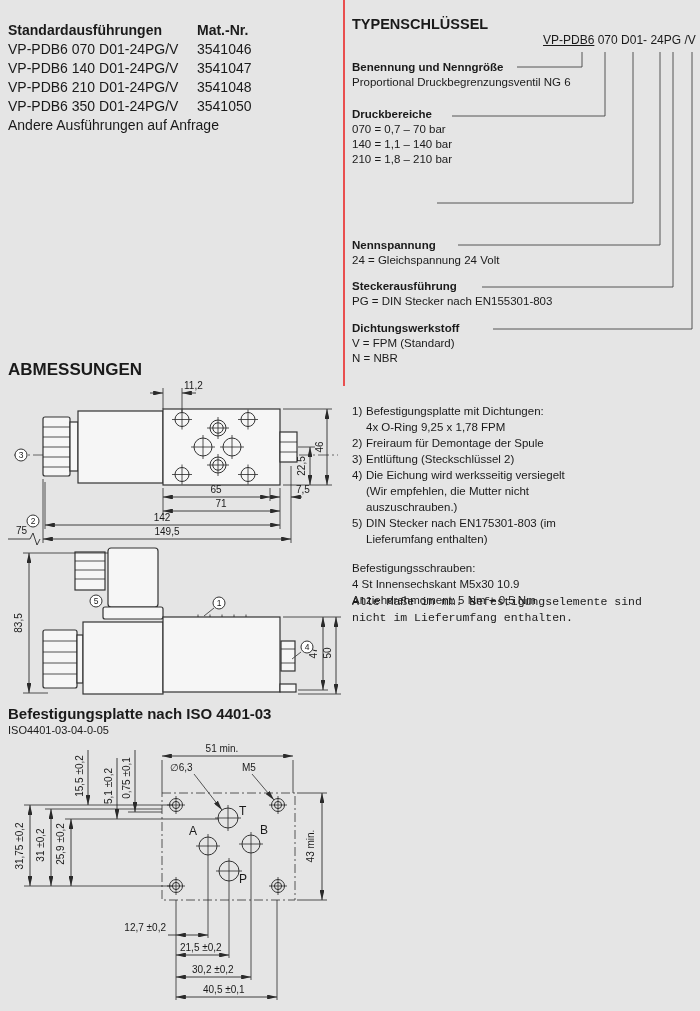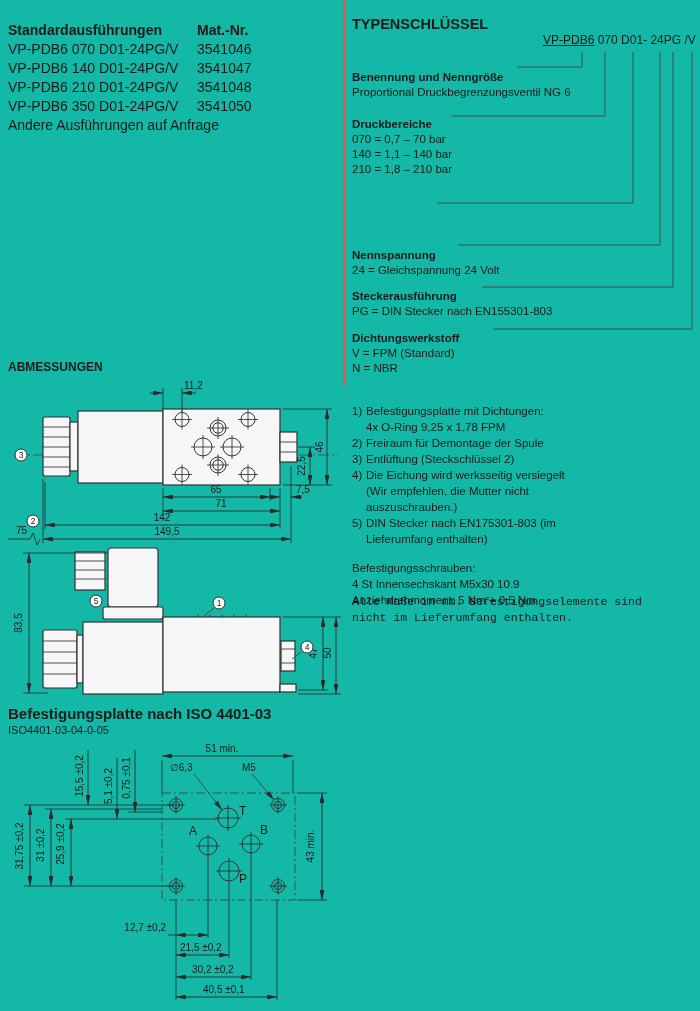--- a/index.html
+++ b/index.html
@@ -1,32 +1,32 @@
 <!DOCTYPE html>
 <html><head>
 <meta charset="utf-8">
 <style>
   html,body{margin:0;padding:0;background:#fff;}
-  .page{position:relative;width:700px;height:1011px;background:#14b8a6;overflow:hidden;
+  .page{position:relative;width:700px;height:1011px;background:#e5e5e5;overflow:hidden;
         font-family:"Liberation Sans","DejaVu Sans",sans-serif;color:#1a1a1a;}
   .abs{position:absolute;}
   .b{font-weight:bold;}
   .red-line{position:absolute;left:343px;top:0;width:2px;height:386px;background:#e94f4f;}
   
   .std{left:8px;top:21px;width:300px;font-size:14px;line-height:19px;}
   .std .row{display:flex;}
   .std .c1{width:189px;}
   
   .ts-title{left:352px;top:16px;font-size:14.5px;text-align:right;}
   .code{left:543px;top:33px;font-size:12px;white-space:nowrap;}
   .code .u{text-decoration:underline;}
   .ts-sec{left:352px;width:340px;font-size:11.5px;line-height:15px;}
-  .ts-sec .h{font-weight:bold;margin-top:10px;}
+  .ts-sec .h{font-weight:bold;}
   
-  .dim-title{left:8px;top:360px;font-size:12px;font-weight:bold;}
+  .dim-title{left:8px;top:360px;font-size:17px;font-weight:bold;}
   .notes{left:352px;top:403px;width:344px;font-size:11.5px;line-height:16px;}
   .note{display:flex;}
   .note .n{width:14px;flex:none;}
   .note .t{white-space:pre-line;}
   .pre{white-space:pre-line;}
   .screws{left:352px;top:536px;width:344px;font-size:11.5px;line-height:16px;margin-top:24px;}
   .footnote{left:352px;top:594px;width:344px;font-size:11.5px;line-height:16px;font-family:Liberation Mono, monospace;}
   .plate-title{left:8px;top:705px;font-size:15px;font-weight:bold;}
   .plate-sub{left:8px;top:724px;font-size:11px;}
   

